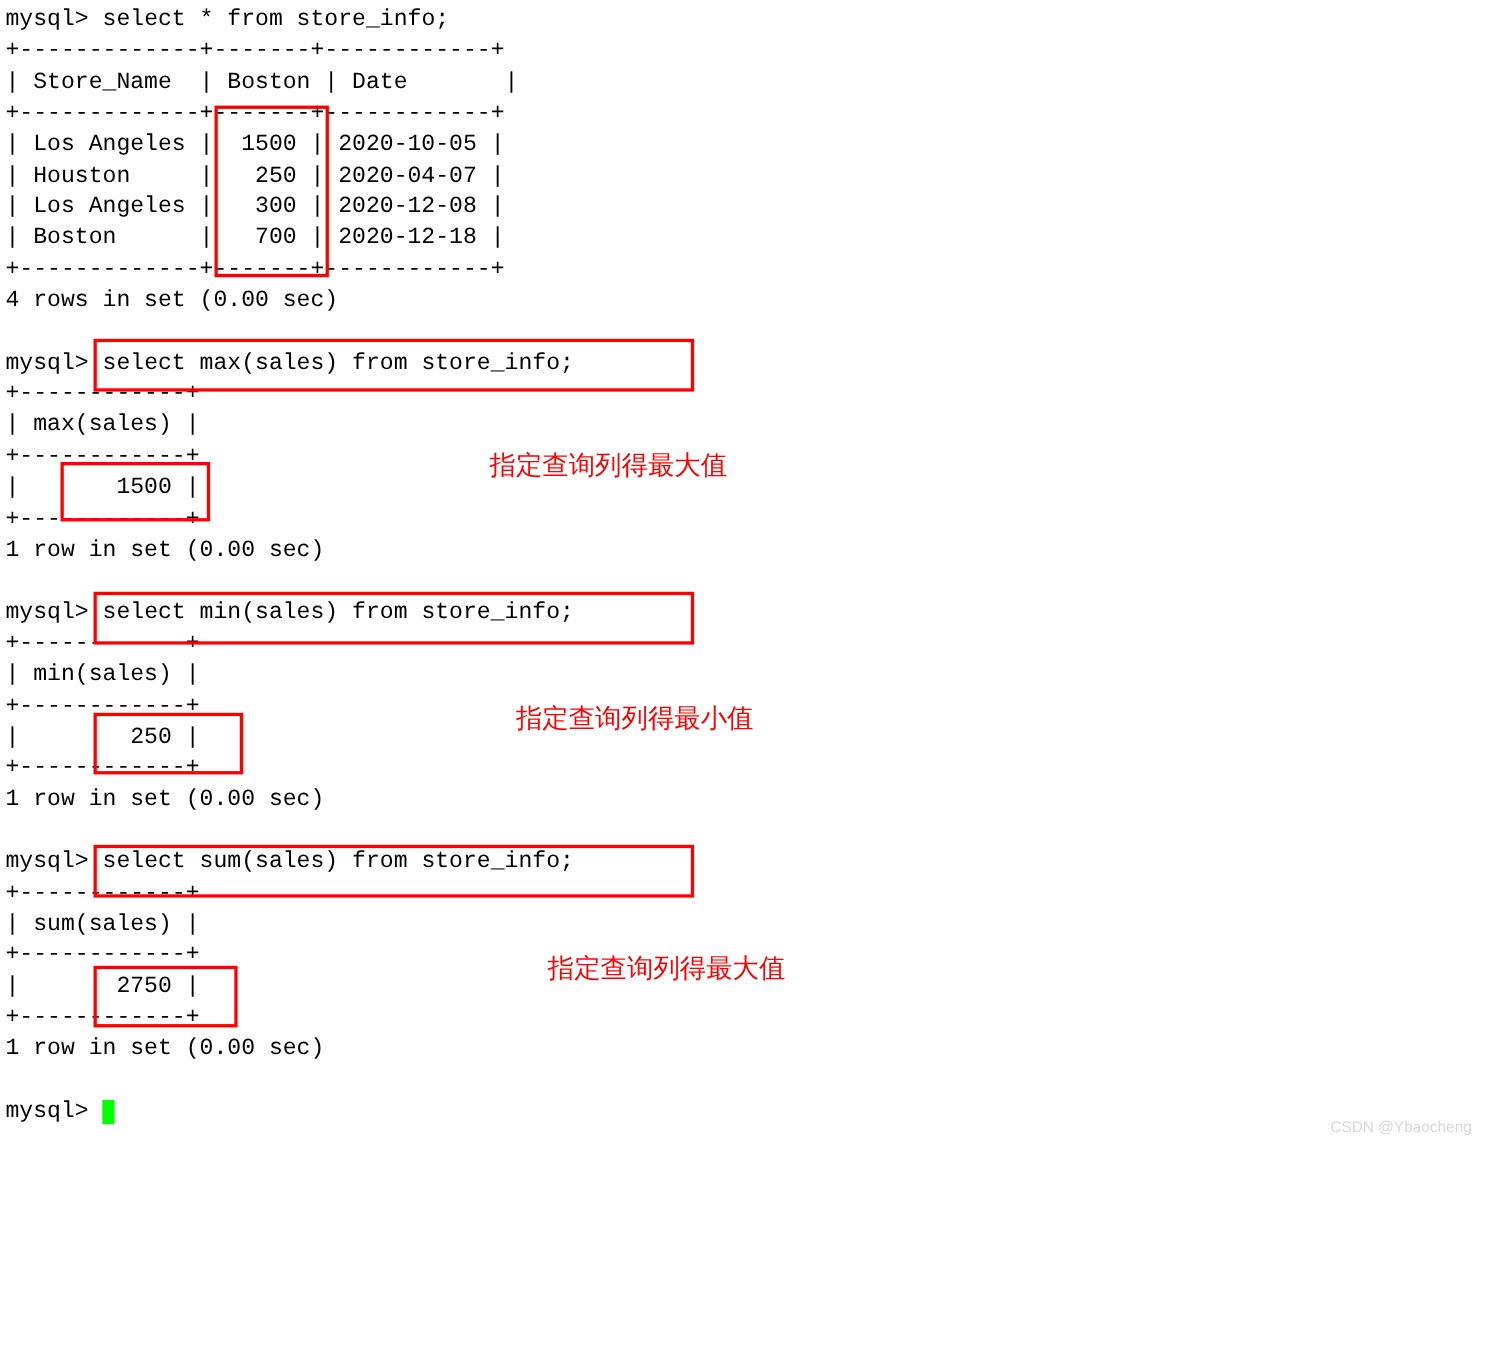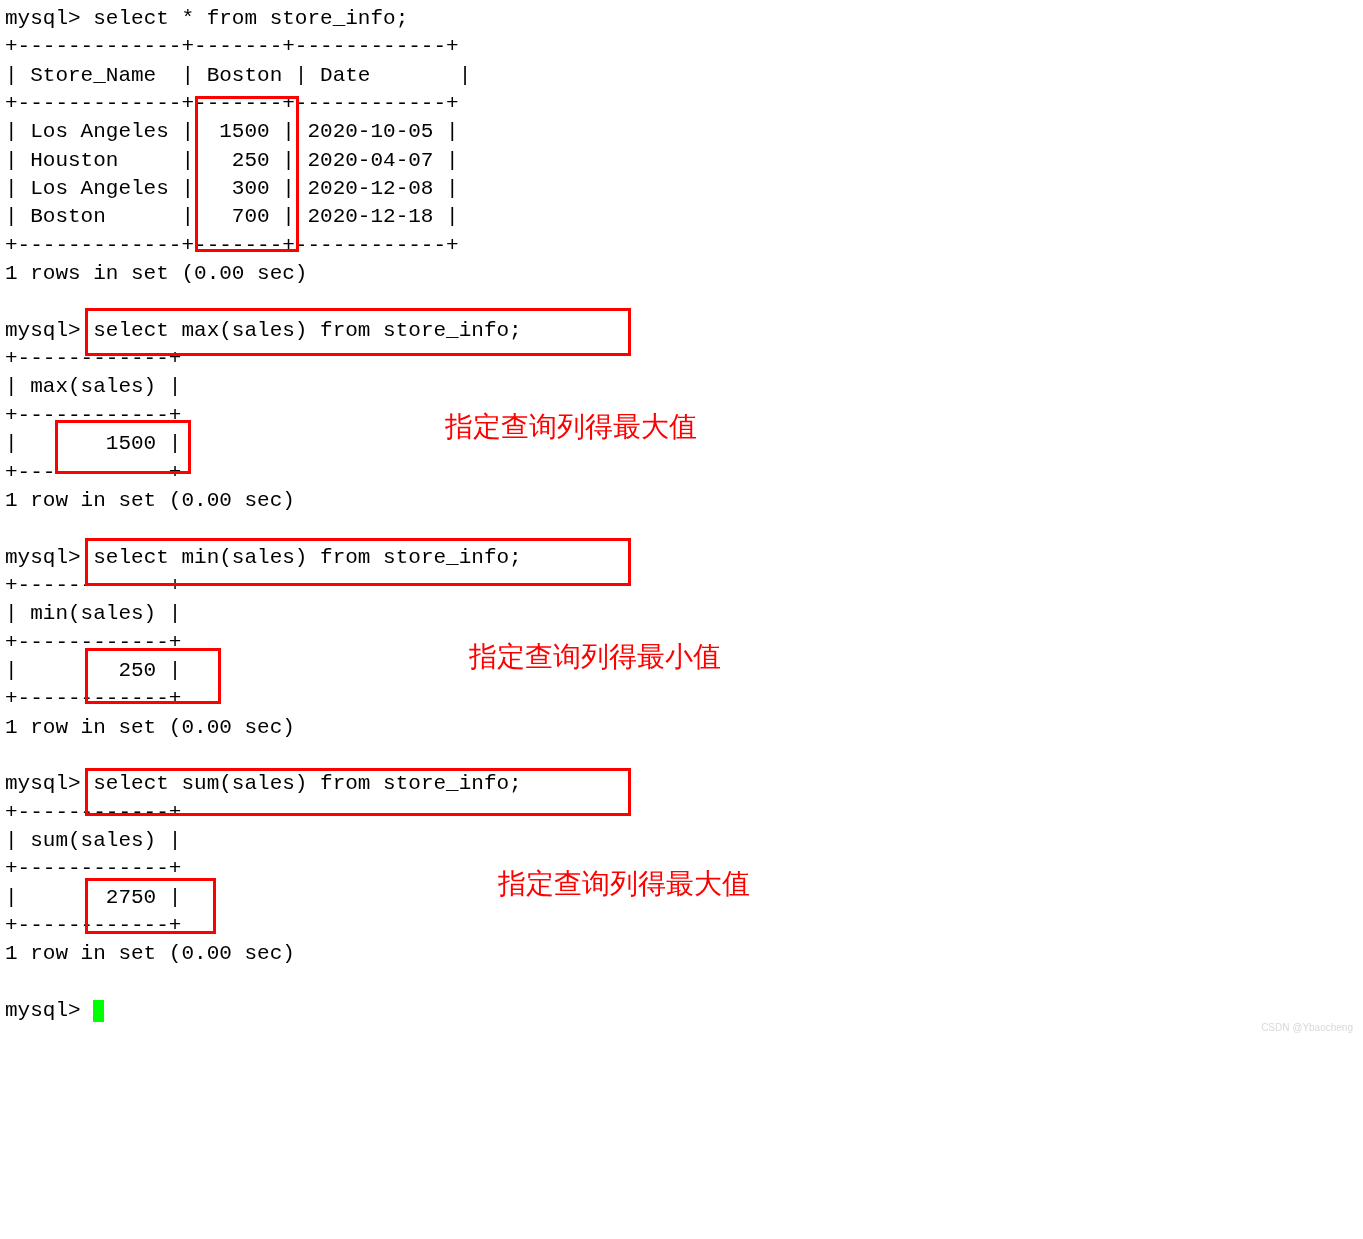--- a/index.html
+++ b/index.html
@@ -23,52 +23,52 @@
     .red-box {
       position: absolute;
       border: 3px solid #ff0000;
       background: transparent;
       pointer-events: none;
     }
     .red-label {
       position: absolute;
       color: #ff0000;
       font-family: "Microsoft YaHei", "SimHei", sans-serif;
-      font-size: 28px;
+      font-size: 24px;
       pointer-events: none;
     }
     .cursor {
       display: inline-block;
       width: 11px;
       height: 22px;
       background: #00ff00;
       vertical-align: text-bottom;
     }
     .watermark {
       position: absolute;
-      right: 10px;
+      right: 25px;
       bottom: 205px;
       color: #d8d8d8;
       font-family: Arial, sans-serif;
-      font-size: 10px;
+      font-size: 14px;
     }
   </style>
 </head>
 <body>
 
 <pre><span>mysql&gt;</span><span> select * from store_info;</span>
 <span>+-------------+-------+------------+</span>
 <span>| Store_Name  | Boston | Date       |</span>
 <span>+-------------+-------+------------+</span>
 <span>| Los Angeles |  1500 | 2020-10-05 |</span>
 <span>| Houston     |   250 | 2020-04-07 |</span>
 <span>| Los Angeles |   300 | 2020-12-08 |</span>
 <span>| Boston      |   700 | 2020-12-18 |</span>
 <span>+-------------+-------+------------+</span>
-<span>1 rows in set (0.00 sec)</span>
+<span>4 rows in set (0.00 sec)</span>
 <span></span>
 <span>mysql&gt;</span><span> select max(sales) from store_info;</span>
 <span>+------------+</span>
 <span>| max(sales) |</span>
 <span>+------------+</span>
 <span>|       1500 |</span>
 <span>+------------+</span>
 <span>1 row in set (0.00 sec)</span>
 <span></span>
 <span>mysql&gt;</span><span> select min(sales) from store_info;</span>

